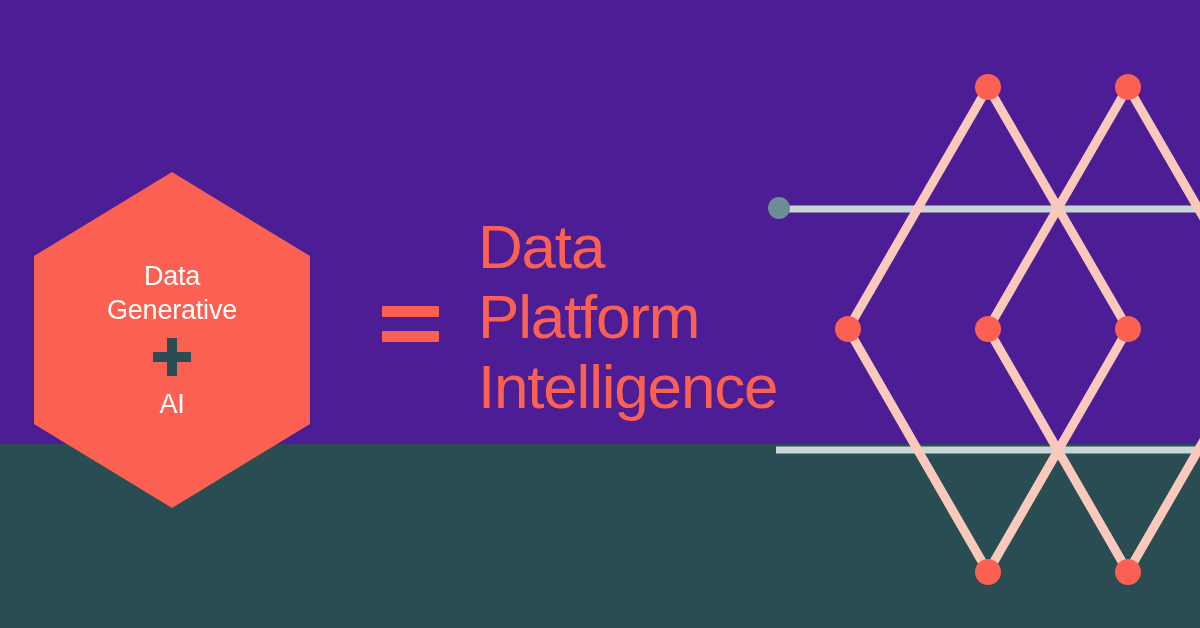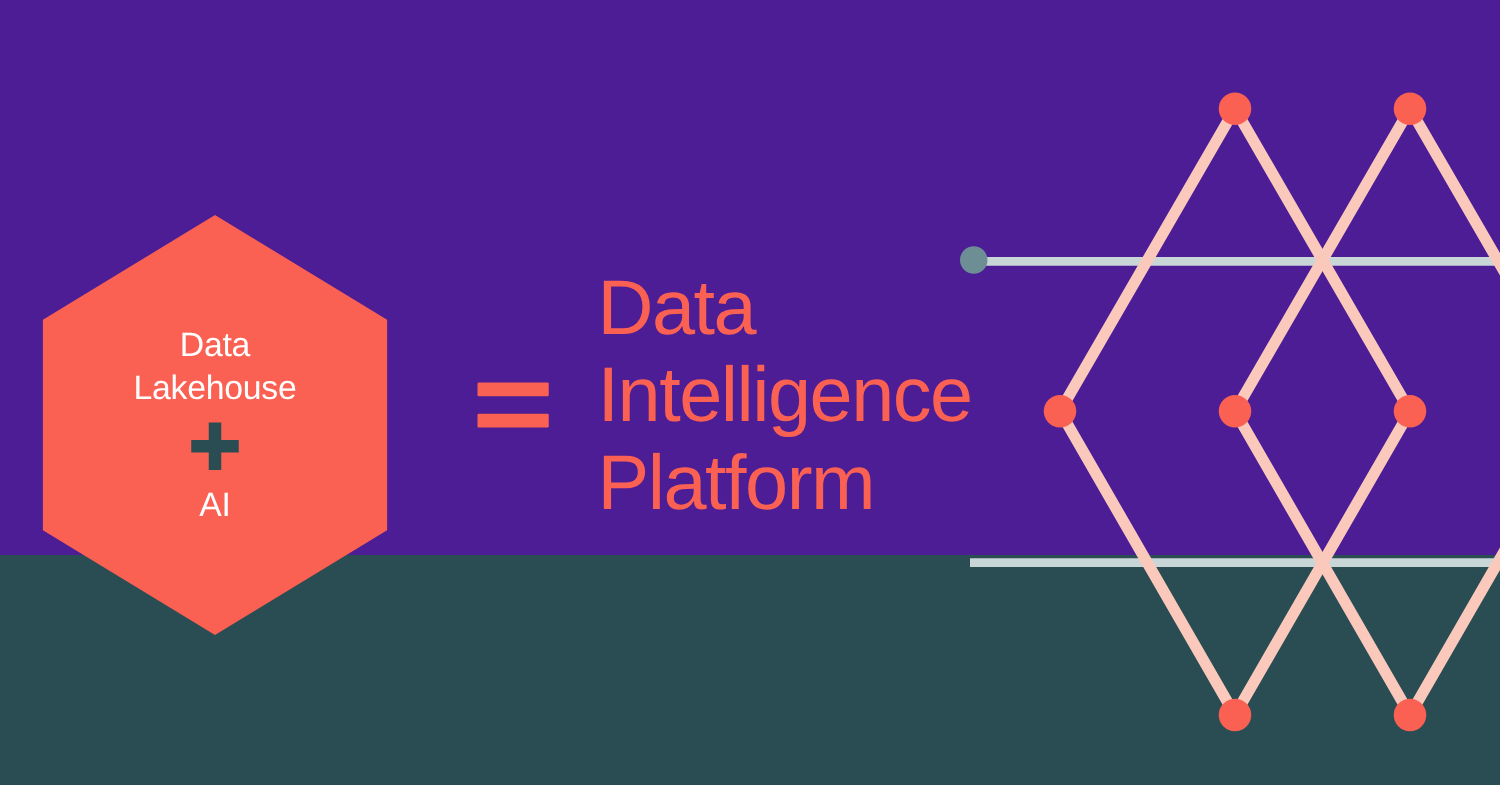--- a/index.html
+++ b/index.html
@@ -128,40 +128,40 @@
 </style>
 </head>
 <body>
 
 <div id="canvas">
 
   <div id="hex-badge">
     <div id="hex-shape"></div>
     <div id="hex-text">
       <span class="hex-line">Data</span>
-      <span class="hex-line">Lakehouse</span>
+      <span class="hex-line">Generative</span>
       <div id="hex-plus-wrap">
         <div id="hex-plus">
           <span class="bar-h"></span>
           <span class="bar-v"></span>
         </div>
       </div>
       <span class="hex-line">AI</span>
     </div>
   </div>
 
   <div id="equals-sign">
     <span class="eq-bar top"></span>
     <span class="eq-bar bottom"></span>
   </div>
 
   <div id="headline">
     <span class="hl-line">Data</span>
+    <span class="hl-line">Platform</span>
     <span class="hl-line">Intelligence</span>
-    <span class="hl-line">Platform</span>
   </div>
 
   <svg id="lattice" viewBox="0 0 460 628" width="460" height="628">
     <g id="lattice-hlines">
         <line x1="44" y1="209" x2="460" y2="209" stroke="#C9D6D8" stroke-width="7" stroke-linecap="butt"></line>
         <line x1="36" y1="450" x2="460" y2="450" stroke="#C9D6D8" stroke-width="7" stroke-linecap="butt"></line>
       </g>
     <g id="lattice-diagonals">
         <line x1="108" y1="329" x2="248" y2="87" stroke="#FAC9BC" stroke-width="9" stroke-linecap="round"></line>
         <line x1="248" y1="87" x2="388" y2="329" stroke="#FAC9BC" stroke-width="9" stroke-linecap="round"></line>

